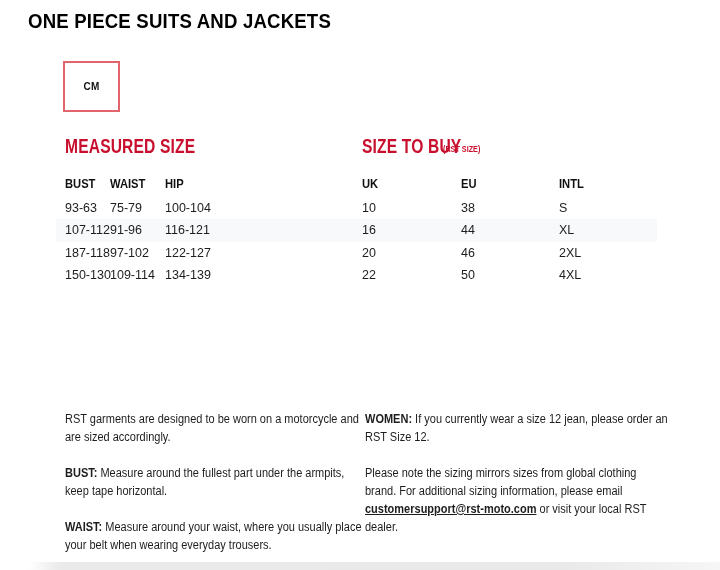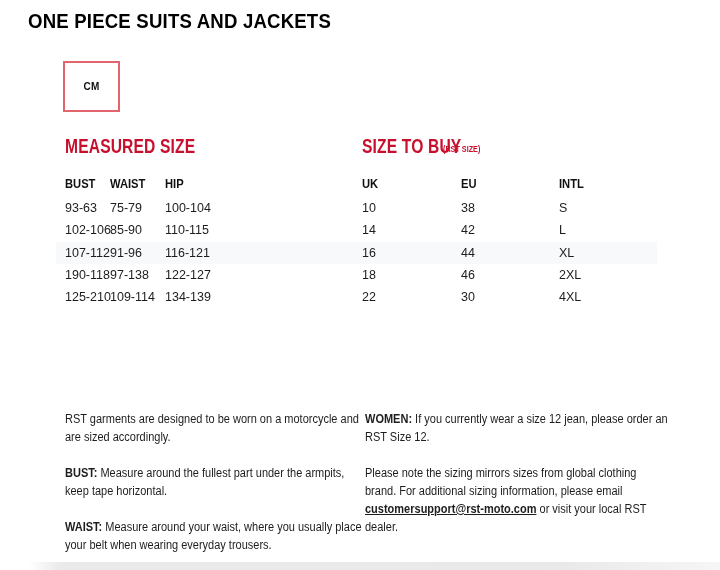--- a/index.html
+++ b/index.html
@@ -170,50 +170,42 @@
     </div>
   <div class="tbody" id="tbody">
       <div class="trow">
         <span class="cell c0">93-63</span>
         <span class="cell c1">75-79</span>
         <span class="cell c2">100-104</span>
         <span class="cell c3">10</span>
         <span class="cell c4">38</span>
         <span class="cell c5">S</span>
       </div>
-      <div class="trow">
-        <span class="cell c0">102-106</span>
-        <span class="cell c1">85-90</span>
-        <span class="cell c2">110-115</span>
-        <span class="cell c3">14</span>
-        <span class="cell c4">42</span>
-        <span class="cell c5">L</span>
-      </div>
       <div class="trow stripe">
         <span class="cell c0">107-112</span>
         <span class="cell c1">91-96</span>
         <span class="cell c2">116-121</span>
         <span class="cell c3">16</span>
         <span class="cell c4">44</span>
         <span class="cell c5">XL</span>
       </div>
       <div class="trow">
-        <span class="cell c0">190-118</span>
-        <span class="cell c1">97-138</span>
+        <span class="cell c0">187-118</span>
+        <span class="cell c1">97-102</span>
         <span class="cell c2">122-127</span>
-        <span class="cell c3">18</span>
+        <span class="cell c3">20</span>
         <span class="cell c4">46</span>
         <span class="cell c5">2XL</span>
       </div>
       <div class="trow">
-        <span class="cell c0">125-210</span>
+        <span class="cell c0">150-130</span>
         <span class="cell c1">109-114</span>
         <span class="cell c2">134-139</span>
         <span class="cell c3">22</span>
-        <span class="cell c4">30</span>
+        <span class="cell c4">50</span>
         <span class="cell c5">4XL</span>
       </div>
     </div>
 
   <div class="fcol fleft">
     <p><b></b><span>RST garments are designed to be worn on a motorcycle and
 are sized accordingly.</span></p>
     <p><b>BUST:</b><span> Measure around the fullest part under the armpits,
 keep tape horizontal.</span></p>
     <p><b>WAIST:</b><span> Measure around your waist, where you usually place

